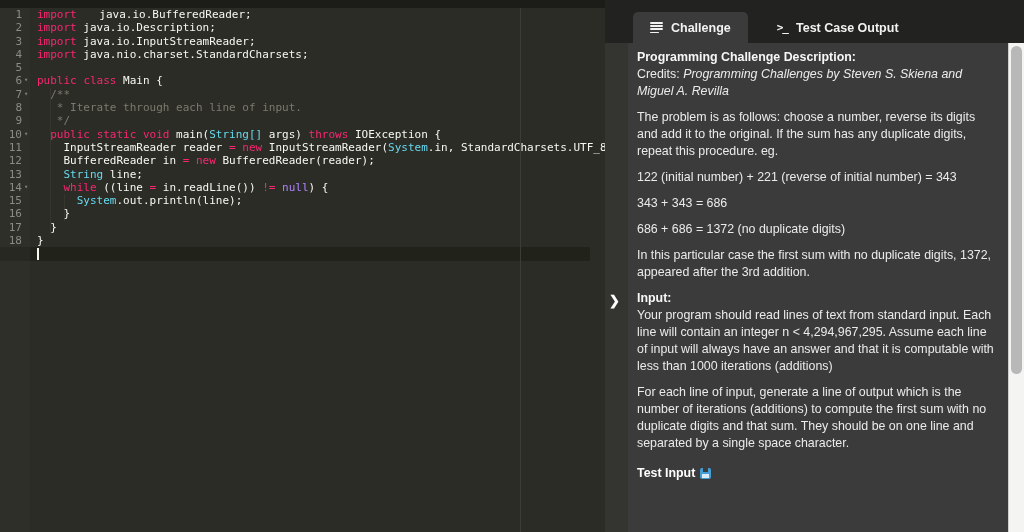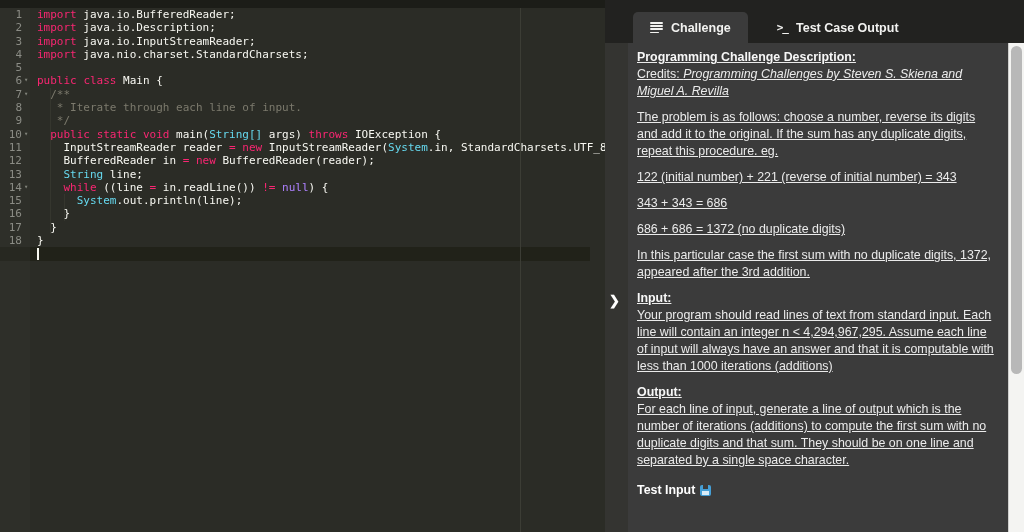--- a/index.html
+++ b/index.html
@@ -32,21 +32,21 @@
   .list-icon{display:inline-block;width:13px;height:11px;}
   .list-icon i{display:block;height:1.6px;background:#f2f2f0;margin-bottom:1.6px;border-radius:1px;}
   .list-icon i:nth-child(4){width:9px;}
   .term-icon{font-family:"DejaVu Sans Mono",monospace;font-size:11px;font-weight:bold;letter-spacing:-1px;color:#f2f2f0;}
 
   .panel-body{position:absolute;left:0;top:43px;width:100%;height:489px;display:flex;overflow:hidden;}
   .panel-gutter{position:relative;flex:0 0 23px;background:#343431;}
   .chevron{position:absolute;left:4px;top:250px;color:#ffffff;font-size:13px;font-weight:bold;}
   .panel-content{flex:1 1 auto;background:#3b3b3b;color:#ebebeb;font-size:12.4px;line-height:17px;
                  padding:6px 9px 0 9px;box-sizing:border-box;overflow:hidden;}
-  .block{margin:0 0 9px 0;text-decoration:underline;}
+  .block{margin:0 0 9px 0;}
   .block .hd{font-weight:bold;color:#f7f7f7;}
   .block em{font-style:italic;}
 
   .scrollbar{flex:0 0 16px;background:#f4f4f2;position:relative;border-left:1px solid #cfcfcd;box-sizing:border-box;}
   .thumb{position:absolute;left:2px;top:3px;width:11px;height:328px;background:#b8b8b8;border-radius:6px;}
 
   
   .test-card{margin-top:13px;}
   .test-header{height:26px;line-height:26px;background:linear-gradient(#f4f4f4,#dadada);
                border:1px solid #b5b5b5;border-radius:4px 4px 0 0;color:#3c3c3c;font-weight:bold;
@@ -67,21 +67,21 @@
     <div class="active-line"></div>
     <div class="print-margin"></div>
     <div class="indent-guide" style="left:50px;top:79.8px;height:146px;"></div>
     <div class="indent-guide" style="left:63.5px;top:186.2px;height:26.6px;"></div>
     <div class="code-lines">
         <div class="row">
           <div class="gutter-cell">
             <span class="num">1</span>
             <span class="fold"></span>
           </div>
-          <div class="code"><span style="color: rgb(249, 38, 114);">import</span><span style="color: rgb(248, 248, 242);"> java.io.BufferedReader;</span></div>
+          <div class="code"><span style="color: rgb(249, 38, 114);">import</span><span style="color: rgb(248, 248, 242); margin-left: 16px;"> java.io.BufferedReader;</span></div>
         </div>
         <div class="row">
           <div class="gutter-cell">
             <span class="num">2</span>
             <span class="fold"></span>
           </div>
           <div class="code"><span style="color: rgb(249, 38, 114);">import</span><span style="color: rgb(248, 248, 242);"> java.io.Description;</span></div>
         </div>
         <div class="row">
           <div class="gutter-cell">
@@ -238,21 +238,20 @@
               <div>686 + 686 = 1372 (no duplicate digits)</div>
             </div>
             <div class="block">
               <div>In this particular case the first sum with no duplicate digits, 1372, appeared after the 3rd addition.</div>
             </div>
             <div class="block">
               <div class="hd">Input:</div>
               <div>Your program should read lines of text from standard input. Each line will contain an integer n &lt; 4,294,967,295. Assume each line of input will always have an answer and that it is computable with less than 1000 iterations (additions)</div>
             </div>
             <div class="block">
-              <div class="hd">Output:</div>
               <div>For each line of input, generate a line of output which is the number of iterations (additions) to compute the first sum with no duplicate digits and that sum. They should be on one line and separated by a single space character.</div>
             </div>
           </div>
         <div class="test-card">
           <div class="test-input-label">
             <span>Test Input</span>
             <span class="floppy"></span>
           </div>
 
         </div>

